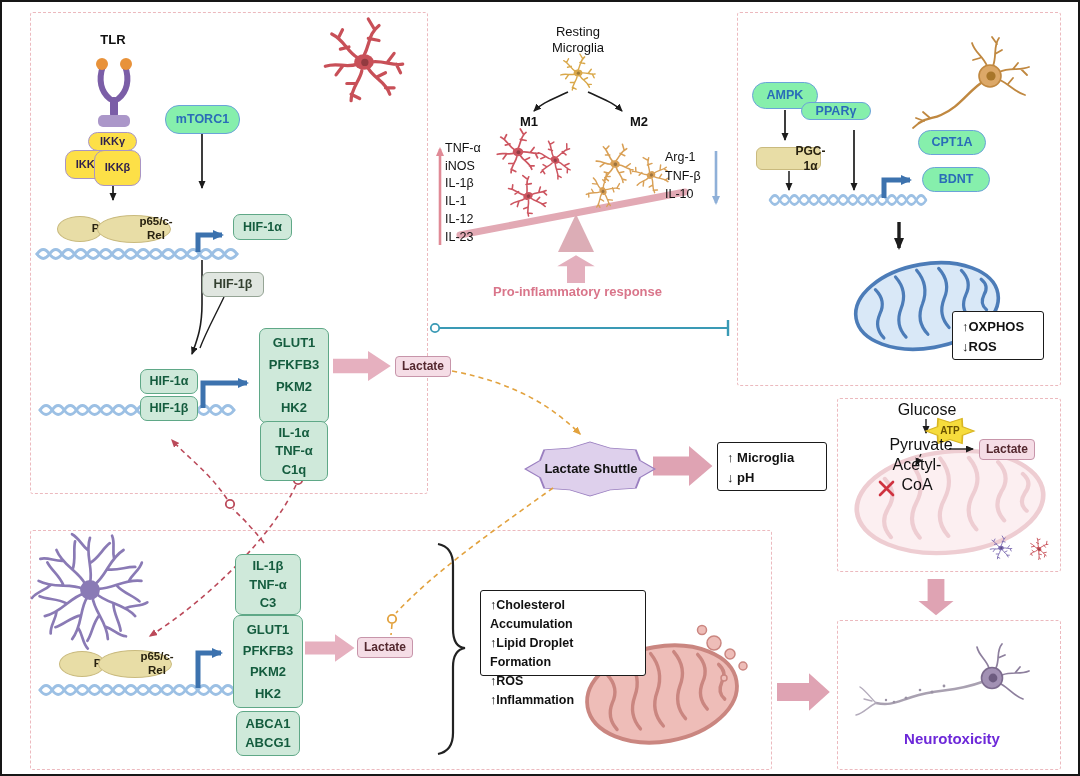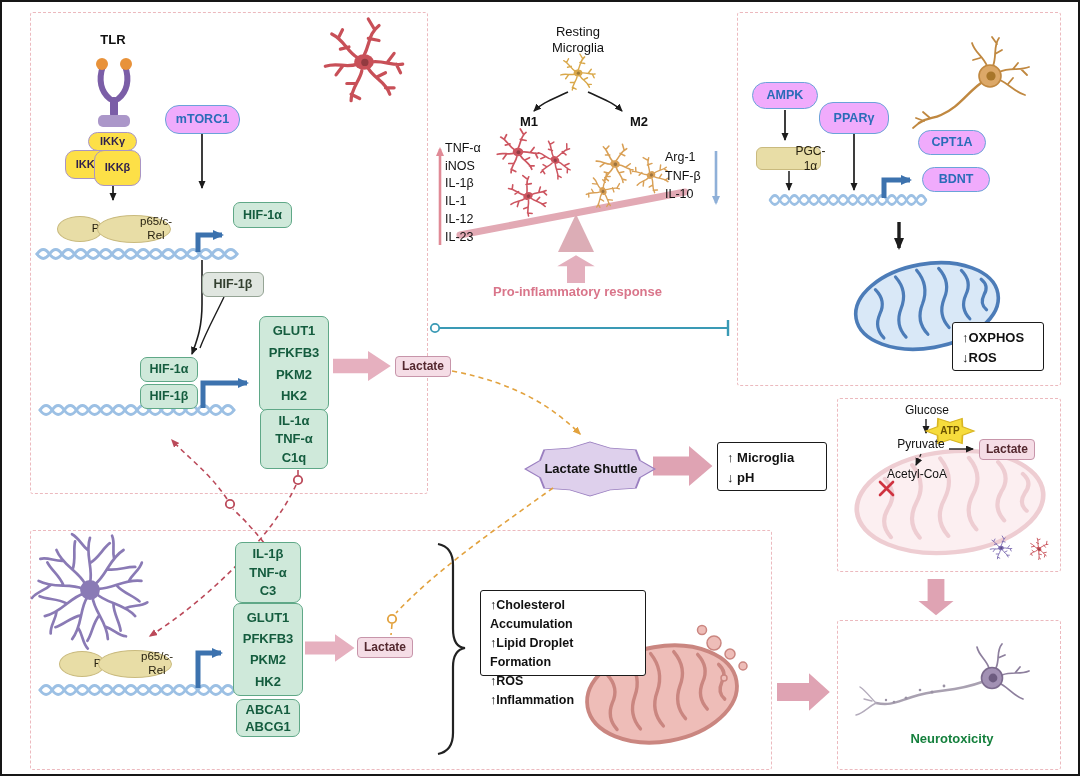--- a/index.html
+++ b/index.html
@@ -5,35 +5,35 @@
   html,body{margin:0;padding:0;background:#e8e8e8;}
   #wrap{position:relative;width:1080px;height:776px;background:#ffffff;
         border:2.5px solid #171717;box-sizing:border-box;overflow:hidden;
         font-family:"Liberation Sans","DejaVu Sans",sans-serif;}
   .panel{position:absolute;border:1.6px dashed #ecb9be;border-radius:3px;z-index:0;}
   #gfx{position:absolute;left:0;top:0;z-index:1;}
   .t{position:absolute;z-index:2;display:flex;align-items:center;justify-content:center;
      text-align:center;box-sizing:border-box;line-height:1.2;color:#111;}
   .col{flex-direction:column;justify-content:space-evenly;text-align:center;}
   .green{background:#cfe9da;border:1.5px solid #5fa887;border-radius:7px;
-         color:#145c3e;font-weight:bold;font-size:13px;}
+         color:#145c3e;font-weight:bold;font-size:13px;margin-top:12px;}
   .grayg{background:#e0e6e0;border:1.4px solid #95a495;border-radius:6px;
          color:#33402f;font-weight:bold;font-size:12.5px;}
-  .pill{background:#f0abfc;border:1.6px solid #6ba3d9;border-radius:14px;
+  .pill{background:#86efac;border:1.6px solid #6ba3d9;border-radius:14px;
         color:#2a6cb8;font-weight:bold;font-size:12.5px;}
-  .tan{background:#e8dda6;border:1px solid #c9ba7e;color:#272110;font-size:11.5px;font-weight:400;padding-left:44px;}
+  .tan{background:#e8dda6;border:1px solid #c9ba7e;color:#272110;font-size:11.5px;font-weight:700;padding-left:44px;}
   .oval{border-radius:50%;}
   .rnd{border-radius:6px;}
   .purple{background:#fde047;border:1px solid #a995c5;border-radius:10px;
           color:#2e1f4d;font-size:11px;font-weight:600;}
   .pinkbox{background:#f5dde6;border:1px solid #c795aa;border-radius:4px;
            color:#54282f;font-weight:bold;font-size:12px;}
   .plain{background:#fff;border:1.7px solid #1a1a1a;border-radius:3px;color:#111;
          font-weight:bold;font-size:13px;align-items:flex-start;padding:5px 9px;text-align:left;}
-  .lbl{font-size:12px;}
+  .lbl{font-size:16px;}
   .list{display:flex;flex-direction:column;align-items:flex-start;justify-content:flex-start;
         text-align:left;font-size:12.5px;}
   .pre{white-space:pre-line;font-size:13px;}
 </style>
 </head>
 <body>
 
 <div id="wrap">
 
   <div class="panel" style="left:28px;top:10px;width:396px;height:480px"></div>
@@ -303,51 +303,51 @@
   </div>
   <div class="t" style="left:478px;top:281px;width:195px;height:17px;font-size:13px;font-weight:bold;color:#d9758a">Pro-inflammatory response</div>
 
   <div class="t" style="left:537px;top:457px;width:104px;height:20px;font-size:13px;font-weight:600">Lactate Shuttle</div>
   <div class="t plain col" style="left:715px;top:440px;width:110px;height:49px;line-height:20px">
     <span>↑ Microglia</span>
     <span>↓ pH</span>
   </div>
 
   <div class="t pill" style="left:750px;top:80px;width:66px;height:27px">AMPK</div>
-  <div class="t pill" style="left:817px;top:100px;width:70px;height:32px">PPARγ</div>
+  <div class="t pill" style="left:799px;top:100px;width:70px;height:18px">PPARγ</div>
   <div class="t tan rnd" style="left:754px;top:145px;width:65px;height:23px;font-size:12px">PGC-1α</div>
   <div class="t pill" style="left:916px;top:128px;width:68px;height:25px">CPT1A</div>
   <div class="t pill" style="left:920px;top:165px;width:68px;height:25px">BDNT</div>
-  <div class="t plain col" style="left:950px;top:320px;width:92px;height:49px;line-height:20px">
+  <div class="t plain col" style="left:950px;top:309px;width:92px;height:49px;line-height:20px">
     <span>↑OXPHOS</span>
     <span>↓ROS</span>
   </div>
 
   <div class="t lbl" style="left:898px;top:401px;width:54px;height:14px">Glucose</div>
   <div class="t" style="left:931px;top:422px;width:34px;height:14px;font-size:10px;font-weight:bold;color:#6a5200">ATP</div>
   <div class="t lbl" style="left:890px;top:436px;width:58px;height:13px">Pyruvate</div>
   <div class="t pinkbox" style="left:977px;top:437px;width:56px;height:21px">Lactate</div>
   <div class="t lbl" style="left:884px;top:466px;width:62px;height:13px">Acetyl-CoA</div>
 
-  <div class="t" style="left:888px;top:728px;width:124px;height:17px;font-size:13px;font-weight:bold;color:#15803d">Neurotoxicity</div>
+  <div class="t" style="left:888px;top:728px;width:124px;height:17px;font-size:15px;font-weight:bold;color:#6d28d9">Neurotoxicity</div>
 
   <div class="t green col" style="left:233px;top:540px;width:66px;height:61px">
     <span>IL-1β</span>
     <span>TNF-α</span>
     <span>C3</span>
   </div>
   <div class="t tan oval" style="left:57px;top:649px;width:43px;height:26px">P50</div>
   <div class="t tan oval" style="left:96px;top:648px;width:74px;height:28px">p65/c-Rel</div>
   <div class="t green col" style="left:231px;top:601px;width:70px;height:93px">
     <span>GLUT1</span>
     <span>PFKFB3</span>
     <span>PKM2</span>
     <span>HK2</span>
   </div>
-  <div class="t green col" style="left:234px;top:697px;width:64px;height:38px">
+  <div class="t green col" style="left:234px;top:697px;width:64px;height:45px">
     <span>ABCA1</span>
     <span>ABCG1</span>
   </div>
   <div class="t pinkbox" style="left:355px;top:635px;width:56px;height:21px">Lactate</div>
   <div class="t plain col" style="left:478px;top:588px;width:166px;height:86px;line-height:19px;font-size:12.5px">
     <span>↑Cholesterol Accumulation</span>
     <span>↑Lipid Droplet Formation</span>
     <span>↑ROS</span>
     <span>↑Inflammation</span>
   </div>

